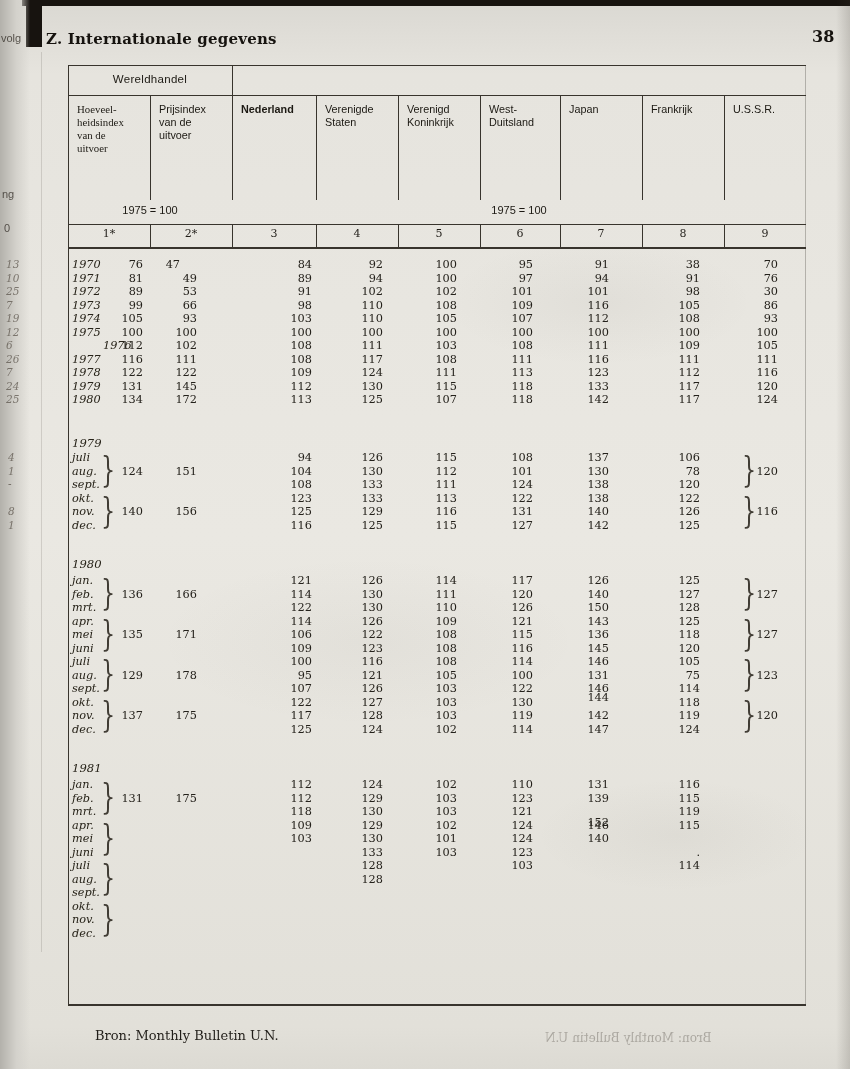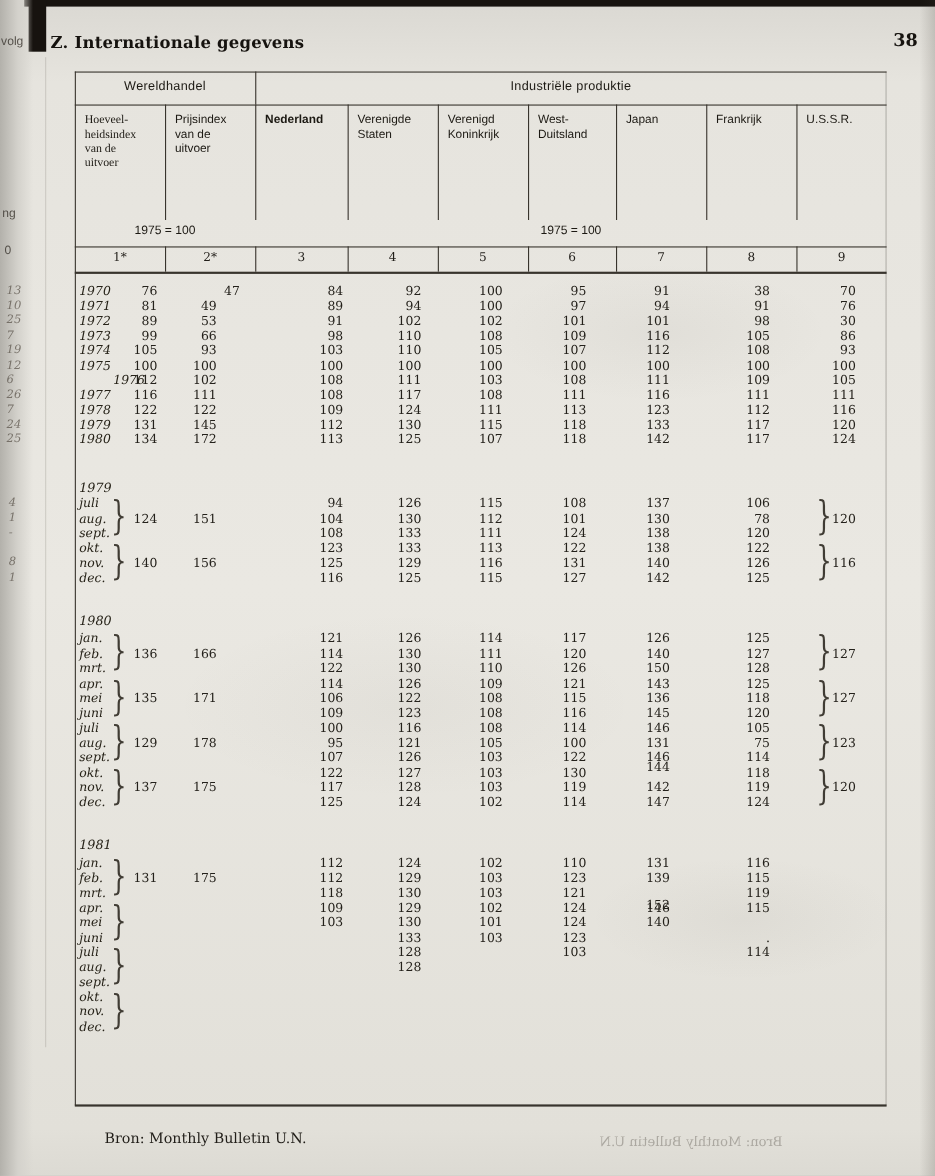--- a/index.html
+++ b/index.html
@@ -53,21 +53,20 @@
   <div class="corner"></div>
   <div class="leftshade"></div>
   <div class="foldline"></div>
   <div class="rightshade"></div>
 
   <div class="title">Z. Internationale gegevens</div>
   <div class="pageno">38</div>
 
   <div class="tbl" id="tbl">
     <div class="ghead g1">Wereldhandel</div>
-    <div class="ghead g2">Industriële produktie</div>
     <div class="note n1">1975 = 100</div>
     <div class="note n2">1975 = 100</div>
   <div class="hr" style="top: 0px; left: 0px; width: 738px; height: 1px;"></div>
       <div class="hr" style="top: 30px; left: 0px; width: 738px; height: 1px;"></div>
       <div class="hr" style="top: 159px; left: 0px; width: 738px; height: 1px;"></div>
       <div class="hr" style="top: 182px; left: 0px; width: 738px; height: 2px;"></div>
       <div class="hr" style="top: 939px; left: 0px; width: 738px; height: 1.5px;"></div>
       <div class="vr" style="left: 0px; top: 0px; height: 940px; width: 1.4px;"></div>
       <div class="vr" style="left: 737px; top: 0px; height: 940px; opacity: 0.3;"></div>
       <div class="vr" style="left: 164px; top: 0px; height: 30px;"></div>
@@ -126,21 +125,21 @@
       <div class="chead" style="left: 583px; top: 38px; width: 70px;">
         <div>Frankrijk</div>
       </div>
       <div class="cid" style="left: 574px; top: 162px; width: 82px;">8</div>
       <div class="chead" style="left: 665px; top: 38px; width: 70px;">
         <div>U.S.S.R.</div>
       </div>
       <div class="cid" style="left: 656px; top: 162px; width: 82px;">9</div>
       <div class="rlabel" style="left: 4px; top: 193px;">1970</div>
       <div class="val" style="right: 663px; top: 193px;">76</div>
-      <div class="val" style="right: 588px; top: 193px;">47</div>
+      <div class="val" style="right: 626px; top: 193px;">47</div>
       <div class="val" style="right: 494px; top: 193px;">84</div>
       <div class="val" style="right: 423px; top: 193px;">92</div>
       <div class="val" style="right: 349px; top: 193px;">100</div>
       <div class="val" style="right: 273px; top: 193px;">95</div>
       <div class="val" style="right: 197px; top: 193px;">91</div>
       <div class="val" style="right: 106px; top: 193px;">38</div>
       <div class="val" style="right: 28px; top: 193px;">70</div>
       <div class="rlabel" style="left: 4px; top: 206.5px;">1971</div>
       <div class="val" style="right: 663px; top: 206.5px;">81</div>
       <div class="val" style="right: 609px; top: 206.5px;">49</div>

